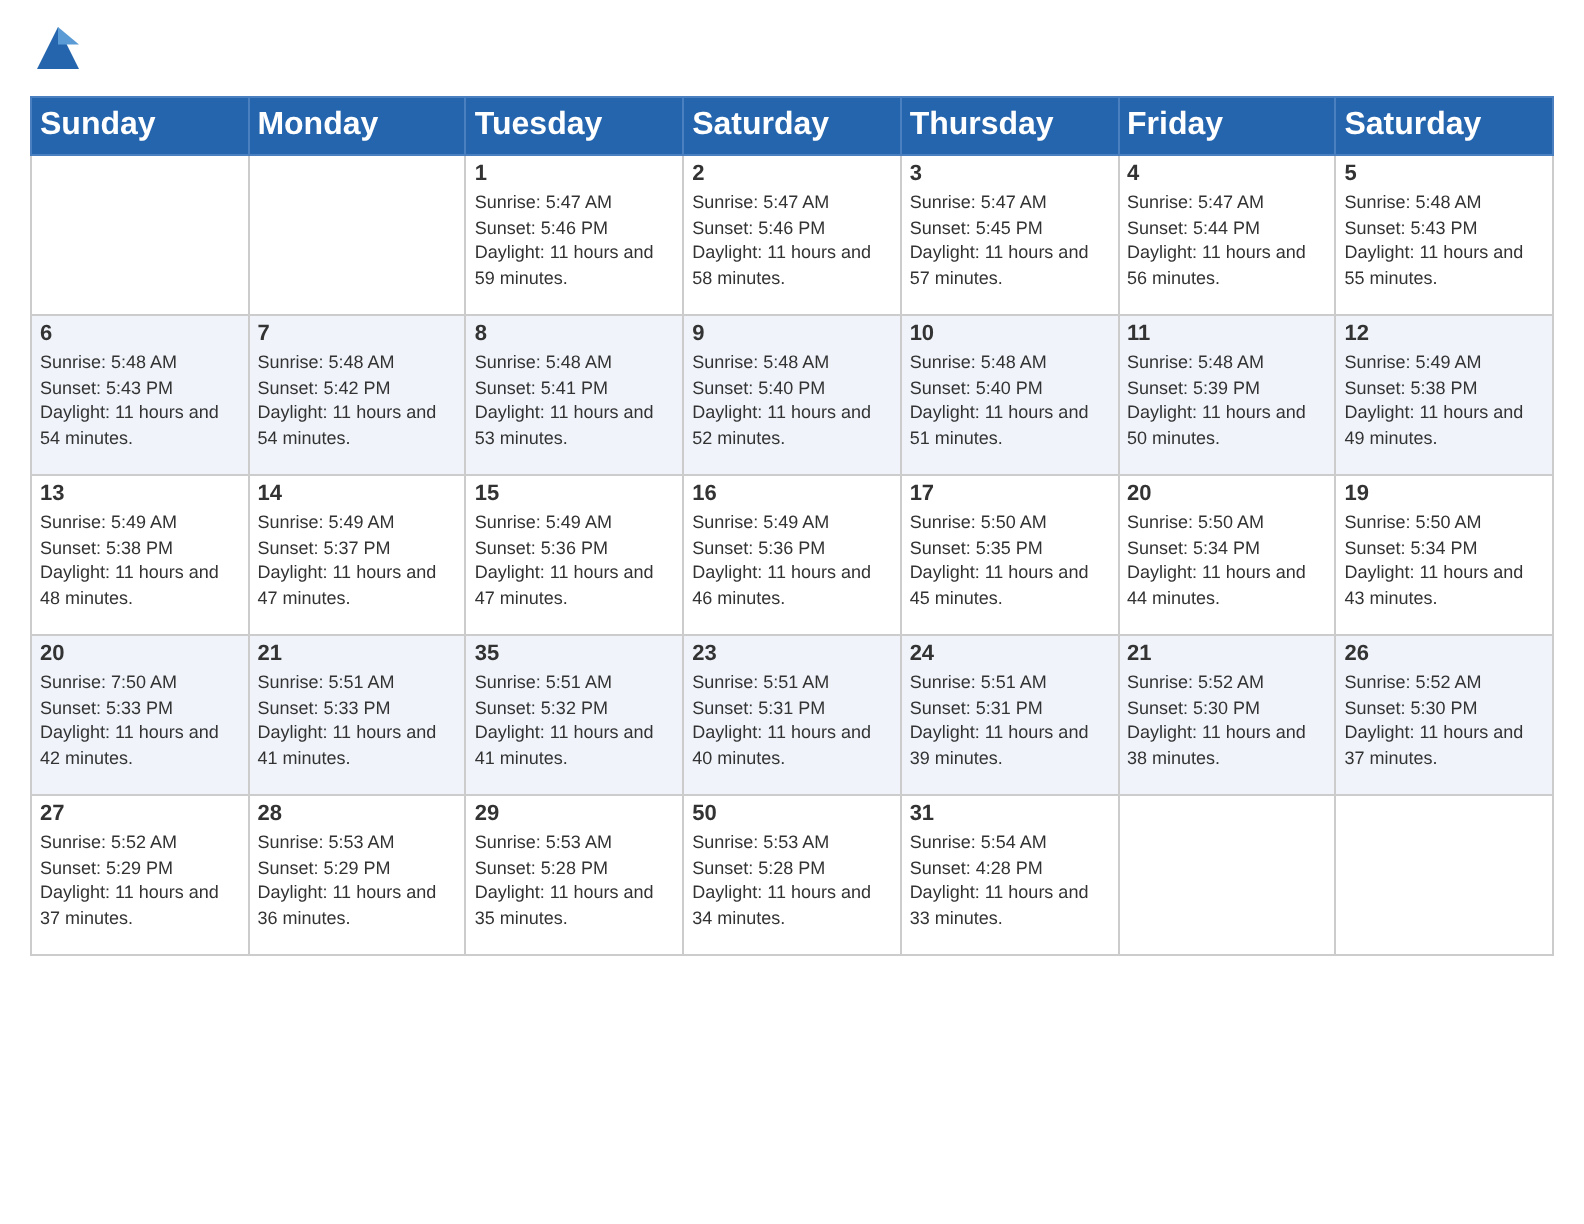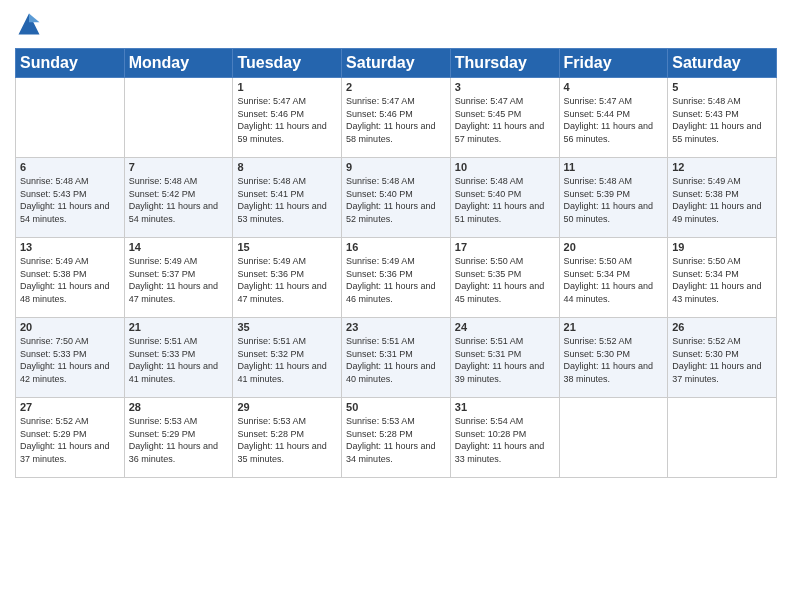--- a/index.html
+++ b/index.html
@@ -351,21 +351,21 @@
           <td>
             <span class="day-num">50</span>
             <div class="day-info">Sunrise: 5:53 AM
 Sunset: 5:28 PM
 Daylight: 11 hours
 and 34 minutes.</div>
           </td>
           <td>
             <span class="day-num">31</span>
             <div class="day-info">Sunrise: 5:54 AM
-Sunset: 10:28 PM
+Sunset: 4:28 PM
 Daylight: 11 hours
 and 33 minutes.</div>
           </td>
           <td></td>
           <td></td>
         </tr>
       </tbody>
   </table>
 </div>
 

